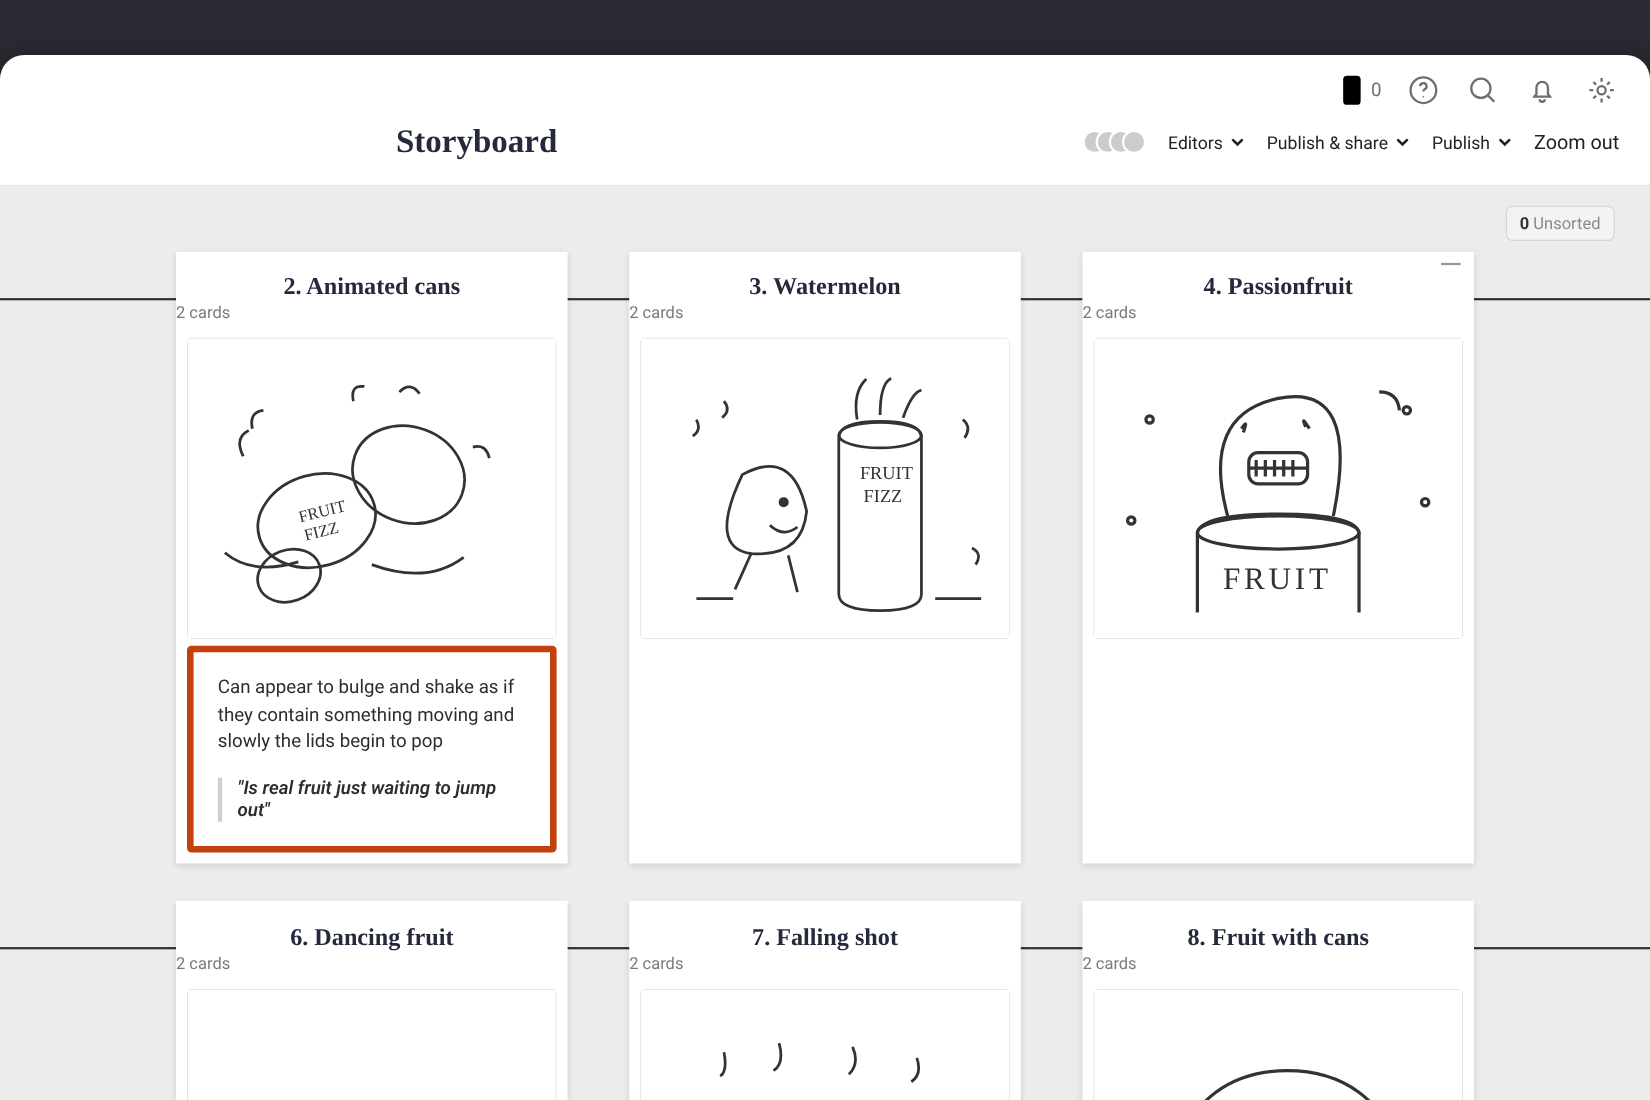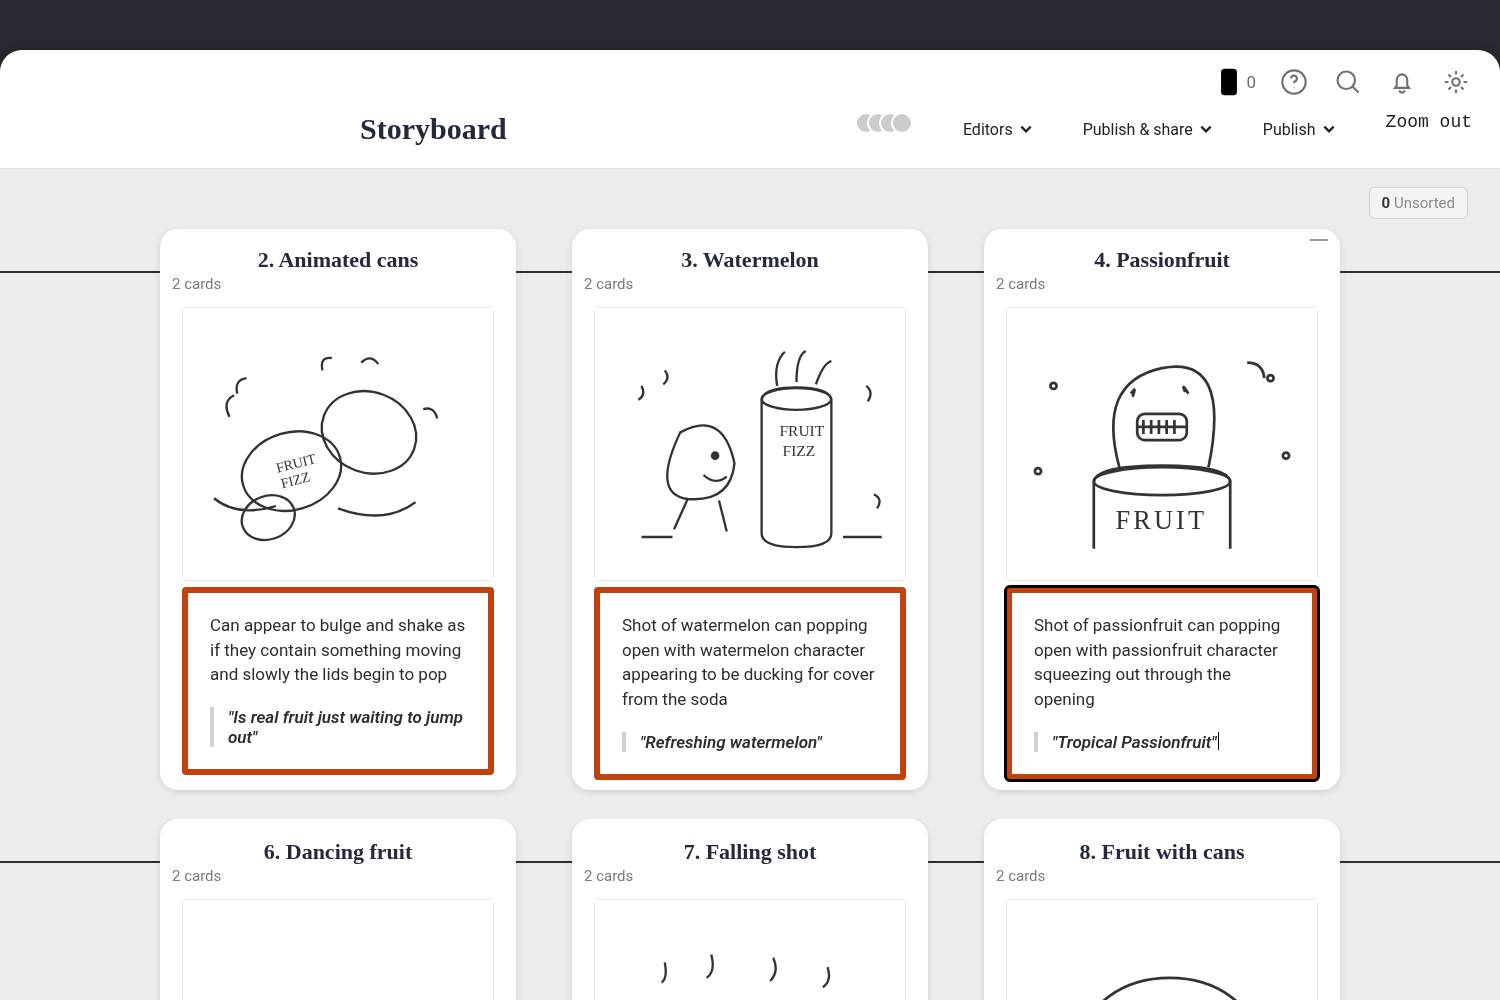--- a/index.html
+++ b/index.html
@@ -41,23 +41,24 @@
     color: #6e6e73;
     cursor: pointer;
   }
   .iconbtn svg { width: 28px; height: 28px; stroke: #6e6e73; fill: none; stroke-width: 1.8; }
   .mobilecount { display:flex; align-items:center; gap:6px; color:#6e6e73; font-size:17px;}
   .mobilecount svg { width:22px; height:30px; }
 
   
   .header {
     display: flex;
+    align-items: center;
     padding: 6px 28px 22px 360px;
     border-bottom: 1px solid #e4e4e4;
-    gap: 50px;
+    gap: 20px;
   }
   .title {
     font-family: "Georgia", "Times New Roman", serif;
     font-weight: 700;
     font-size: 30px;
     color: #25293c;
     flex: none;
   }
   .header-spacer { flex: 1; }
   .avatars { display:flex; }
@@ -70,21 +71,21 @@
   }
   .av1{background:linear-gradient(135deg,#d9b89a,#8a5a3a);} 
   .av2{background:linear-gradient(135deg,#3a3a3a,#7a7a7a);} 
   .av3{background:linear-gradient(135deg,#c9643a,#7a3a1a);} 
   .av4{background:linear-gradient(135deg,#e0e0e0,#9a9a9a);} 
   .action {
     display:flex; align-items:center; gap:6px;
     font-size:16px; color:#222; cursor:pointer;
   }
   .action svg{width:14px;height:14px;stroke:#222;fill:none;stroke-width:2;}
-  .zoomout { font-size:18px; color:#222; cursor:pointer;font-family:Liberation Mono, monospace; }
+  .zoomout { font-size:18px; color:#222; cursor:pointer; }
 
   
   .board {
     flex:1;
     background:#ececec;
     overflow:hidden;
     position:relative;
     padding-top: 18px;
   }
   .unsorted {
@@ -113,23 +114,23 @@
   .columns {
     position:absolute;
     left:40px; right:40px; top:0;
     display:flex;
     gap:56px;
     justify-content:center;
   }
   .column {
     width:356px;
     background:#fff;
-    border-radius:18px;
+    border-radius:0;
     box-shadow:0 2px 6px rgba(0,0,0,.12);
-    padding:18px 12px 10px;
+    padding:18px 0 10px;
     position:relative;
   }
   .column.selected .desc{
     outline:3px solid #000;
     outline-offset:-1px;
   }
   .col-minimize{
     position:absolute; right:12px; top:10px;
     width:18px;height:2px;background:#999;
   }
@@ -305,24 +306,20 @@
                     <circle cx="155" cy="150" r="4" fill="#333"></circle>
                     <path d="M140 175q15 14 30 2"></path>
                     <path d="M120 205l-18 40M160 208l10 40"></path>
                     <path d="M60 60q6 12-4 18M90 40q8 10-2 18M350 60q10 8 2 20M360 200q12 6 4 18"></path>
                     <path d="M320 255h50M60 255h40"></path>
                   </g>
                   <text x="238" y="125" font-size="20" font-family="Comic Sans MS,cursive" fill="#333">FRUIT</text>
                   <text x="242" y="150" font-size="20" font-family="Comic Sans MS,cursive" fill="#333">FIZZ</text>
                 </svg>
               </div>
-            </div>
-            <div class="desc">
-              <p>Shot of watermelon can popping open with watermelon character appearing to be ducking for cover from the soda</p>
-              <div class="quote">"Refreshing watermelon"</div>
             </div>
           </div>
 
           <div class="column selected">
             <div class="col-minimize"></div>
             <div class="col-title">4. Passionfruit</div>
             <div class="col-sub">2 cards</div>
             <div class="card">
               <div class="img">
                 <svg viewBox="0 0 400 270">
@@ -336,24 +333,20 @@
                     <circle cx="60" cy="60" r="4"></circle>
                       <circle cx="40" cy="170" r="4"></circle>
                     <circle cx="340" cy="50" r="4"></circle>
                       <circle cx="360" cy="150" r="4"></circle>
                     <path d="M310 30q20 0 22 20"></path>
                   </g>
                   <text x="140" y="245" font-size="34" font-family="Comic Sans MS,cursive" letter-spacing="4" fill="#333">FRUIT</text>
                 </svg>
               </div>
             </div>
-            <div class="desc">
-              <p>Shot of passionfruit can popping open with passionfruit character squeezing out through the opening</p>
-              <div class="quote"><span>"Tropical Passionfruit"</span><span class="cursor"></span></div>
-            </div>
           </div>
 
         </div>
       </div>
 
       <div class="row row2">
         <div class="rowline"></div>
         <div class="columns">
           <div class="column">
             <div class="col-title">6. Dancing fruit</div>

